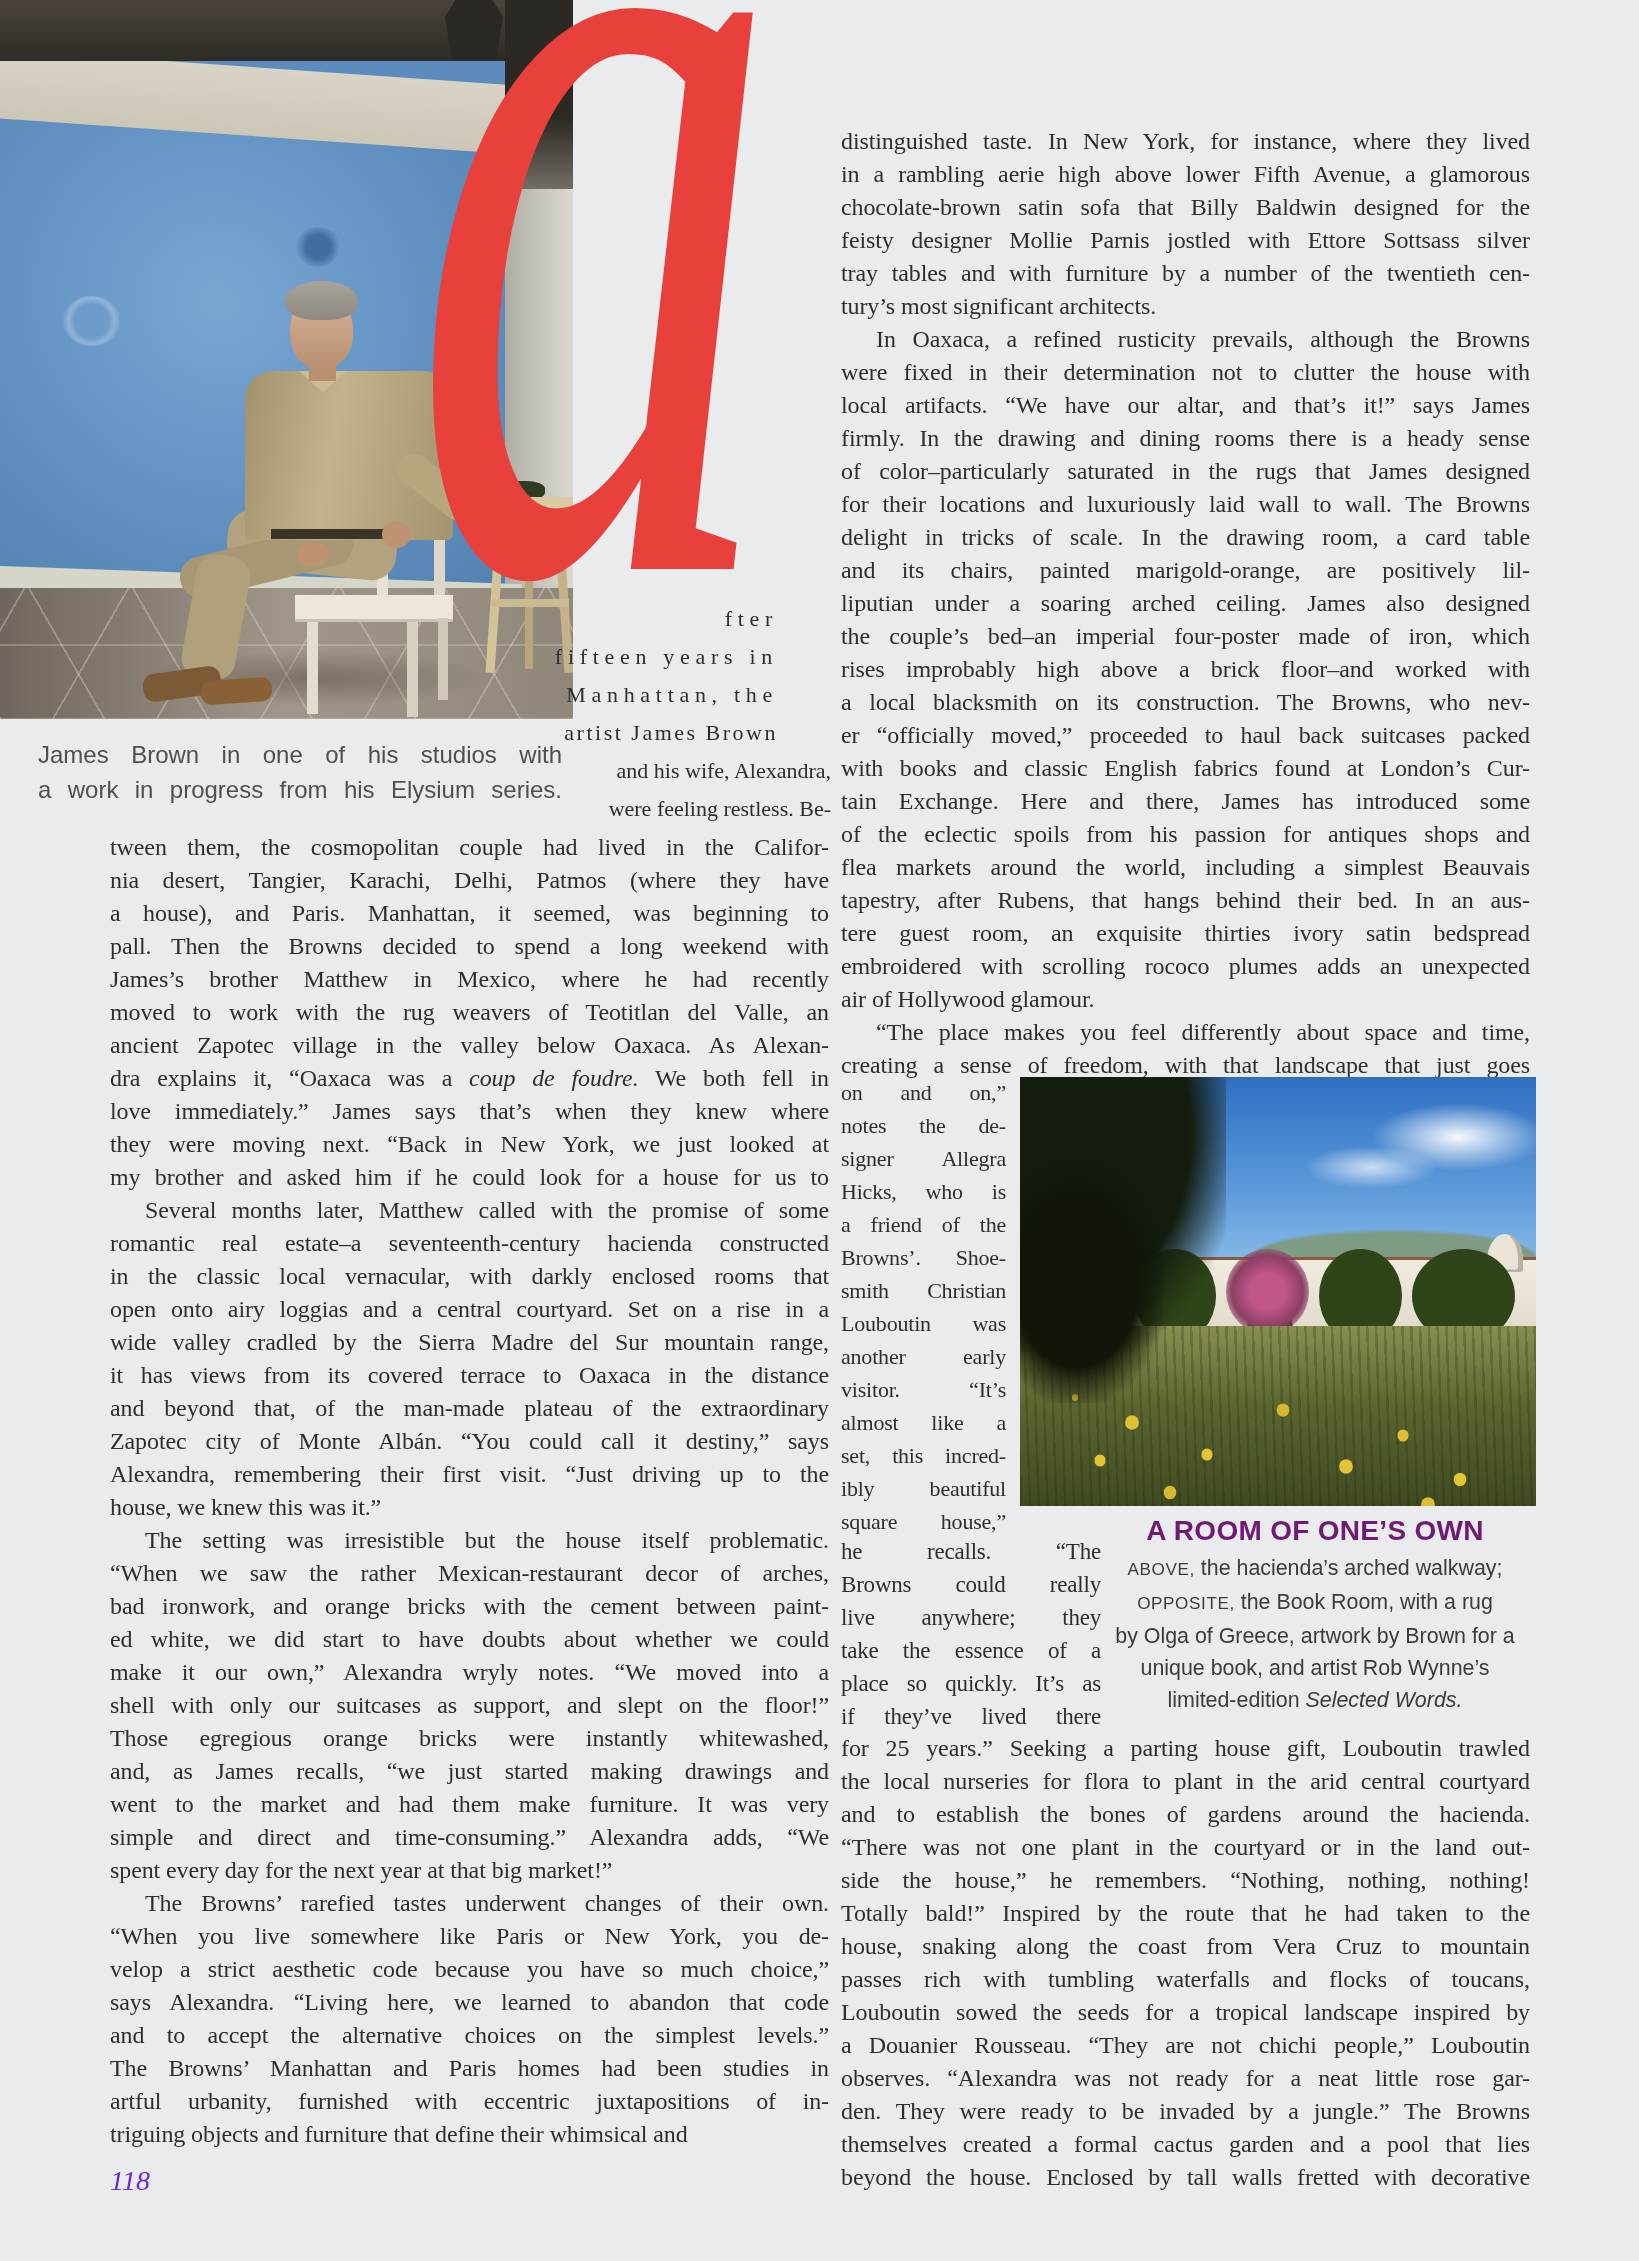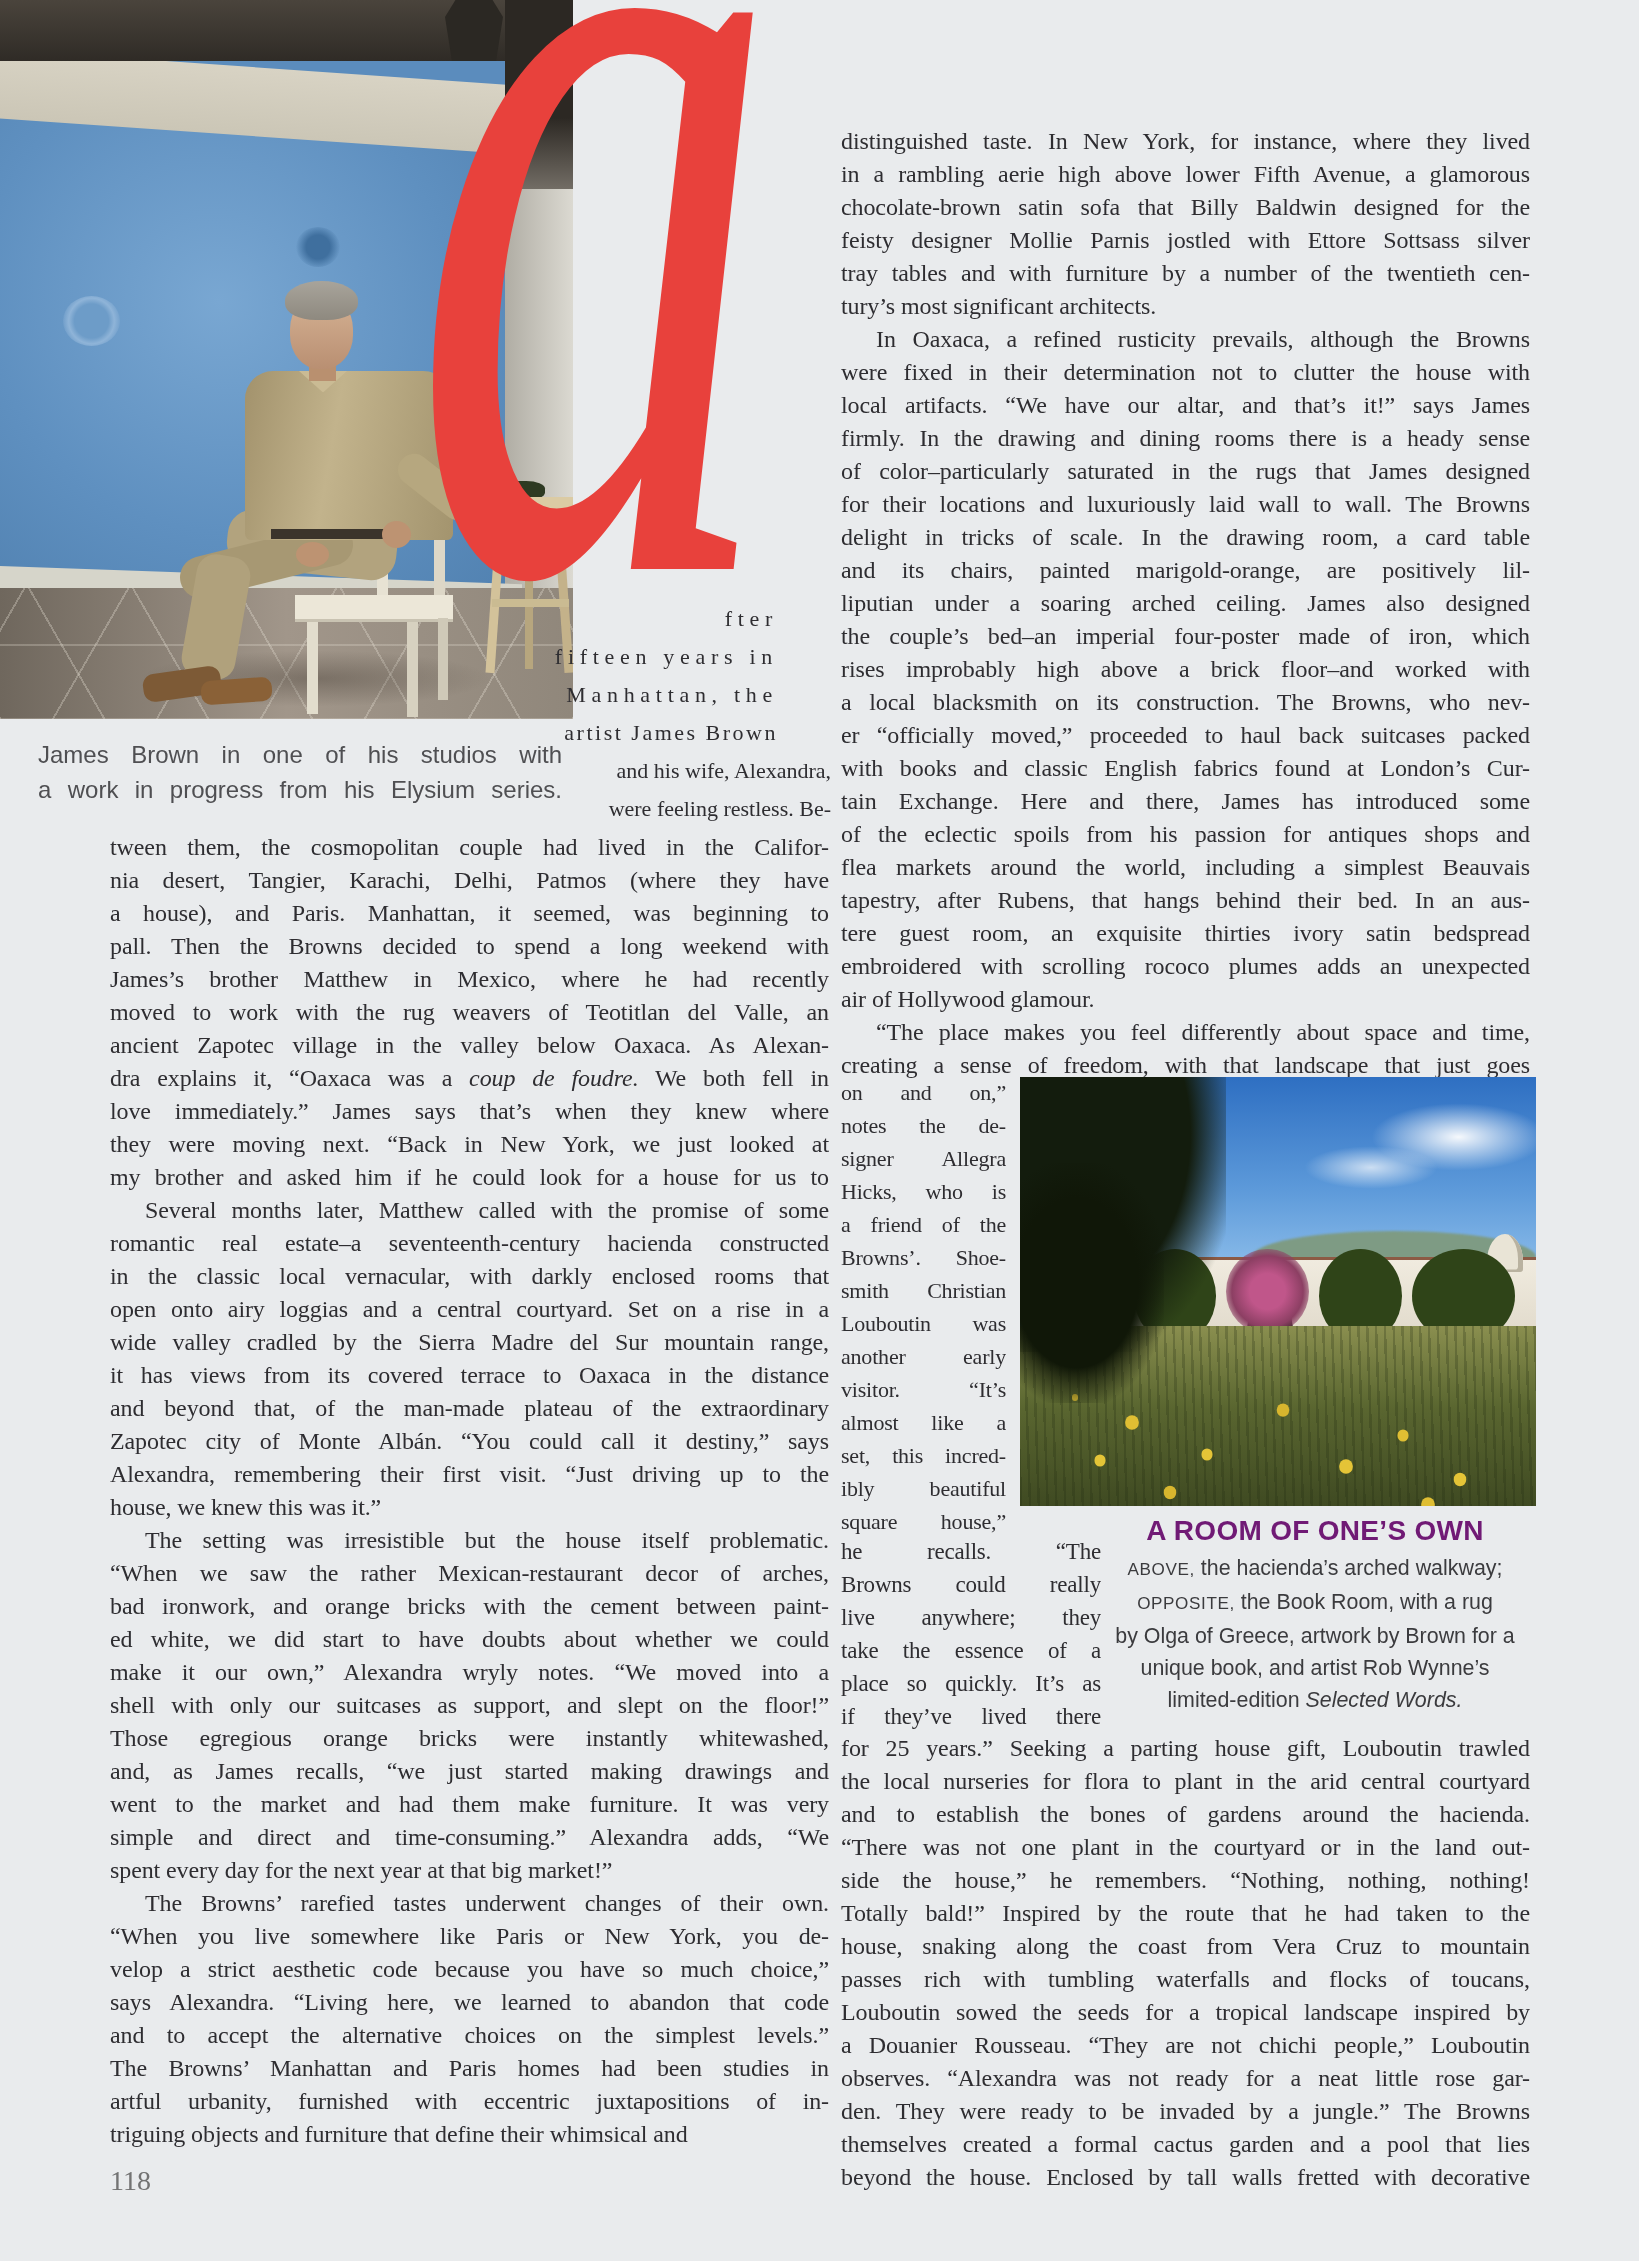--- a/index.html
+++ b/index.html
@@ -23,21 +23,21 @@
   #dropcap{position:absolute;left:411px;top:-429px;z-index:5;
            font-family:"Liberation Serif",serif;font-style:italic;font-size:1192px;line-height:1;
            color:#e8413c;transform:scaleX(0.62);transform-origin:0 0;pointer-events:none;}
   
   #capL{position:absolute;left:38px;top:737px;width:524px;text-align:center;
         font-family:"Liberation Sans",sans-serif;font-size:24px;line-height:35px;color:#4f4f52;}
   #capR{position:absolute;left:1091px;top:1515px;width:448px;text-align:center;
         font-family:"Liberation Sans",sans-serif;font-size:21.4px;line-height:32px;color:#3b3b3e;}
   #capR .title{font-weight:bold;font-size:28px;letter-spacing:0.3px;color:#701a75;margin-bottom:5px;}
   .sc{font-size:0.8em;letter-spacing:0.6px;}
-  #pagenum{position:absolute;left:110px;top:2165px;font-size:28px;color:#737373;}
+  #pagenum{position:absolute;left:110px;top:2165px;font-size:28px;color:#6d28d9;font-style:italic;}
   
   #photoL{position:absolute;left:0;top:0;width:573px;height:719px;overflow:hidden;background:#5b8cbd;}
   .pl-dark-top{position:absolute;left:0;top:0;width:100%;height:61px;
       background:linear-gradient(180deg,#4a443c,#2f2b26);}
   .pl-dark-corner{position:absolute;left:505px;top:0;width:69px;height:214px;
       background:linear-gradient(180deg,#2c2823 55%,#8b857c);}
   .pl-plaster{position:absolute;left:-6.3px;top:49px;width:530px;height:69px;
       background:linear-gradient(180deg,#d8d3c4,#cbc6b6);transform:skewY(4deg);transform-origin:0 0;}
   .pl-blue{position:absolute;left:0;top:106px;width:522px;height:479px;transform:skewY(3.5deg);
       transform-origin:0 0;

